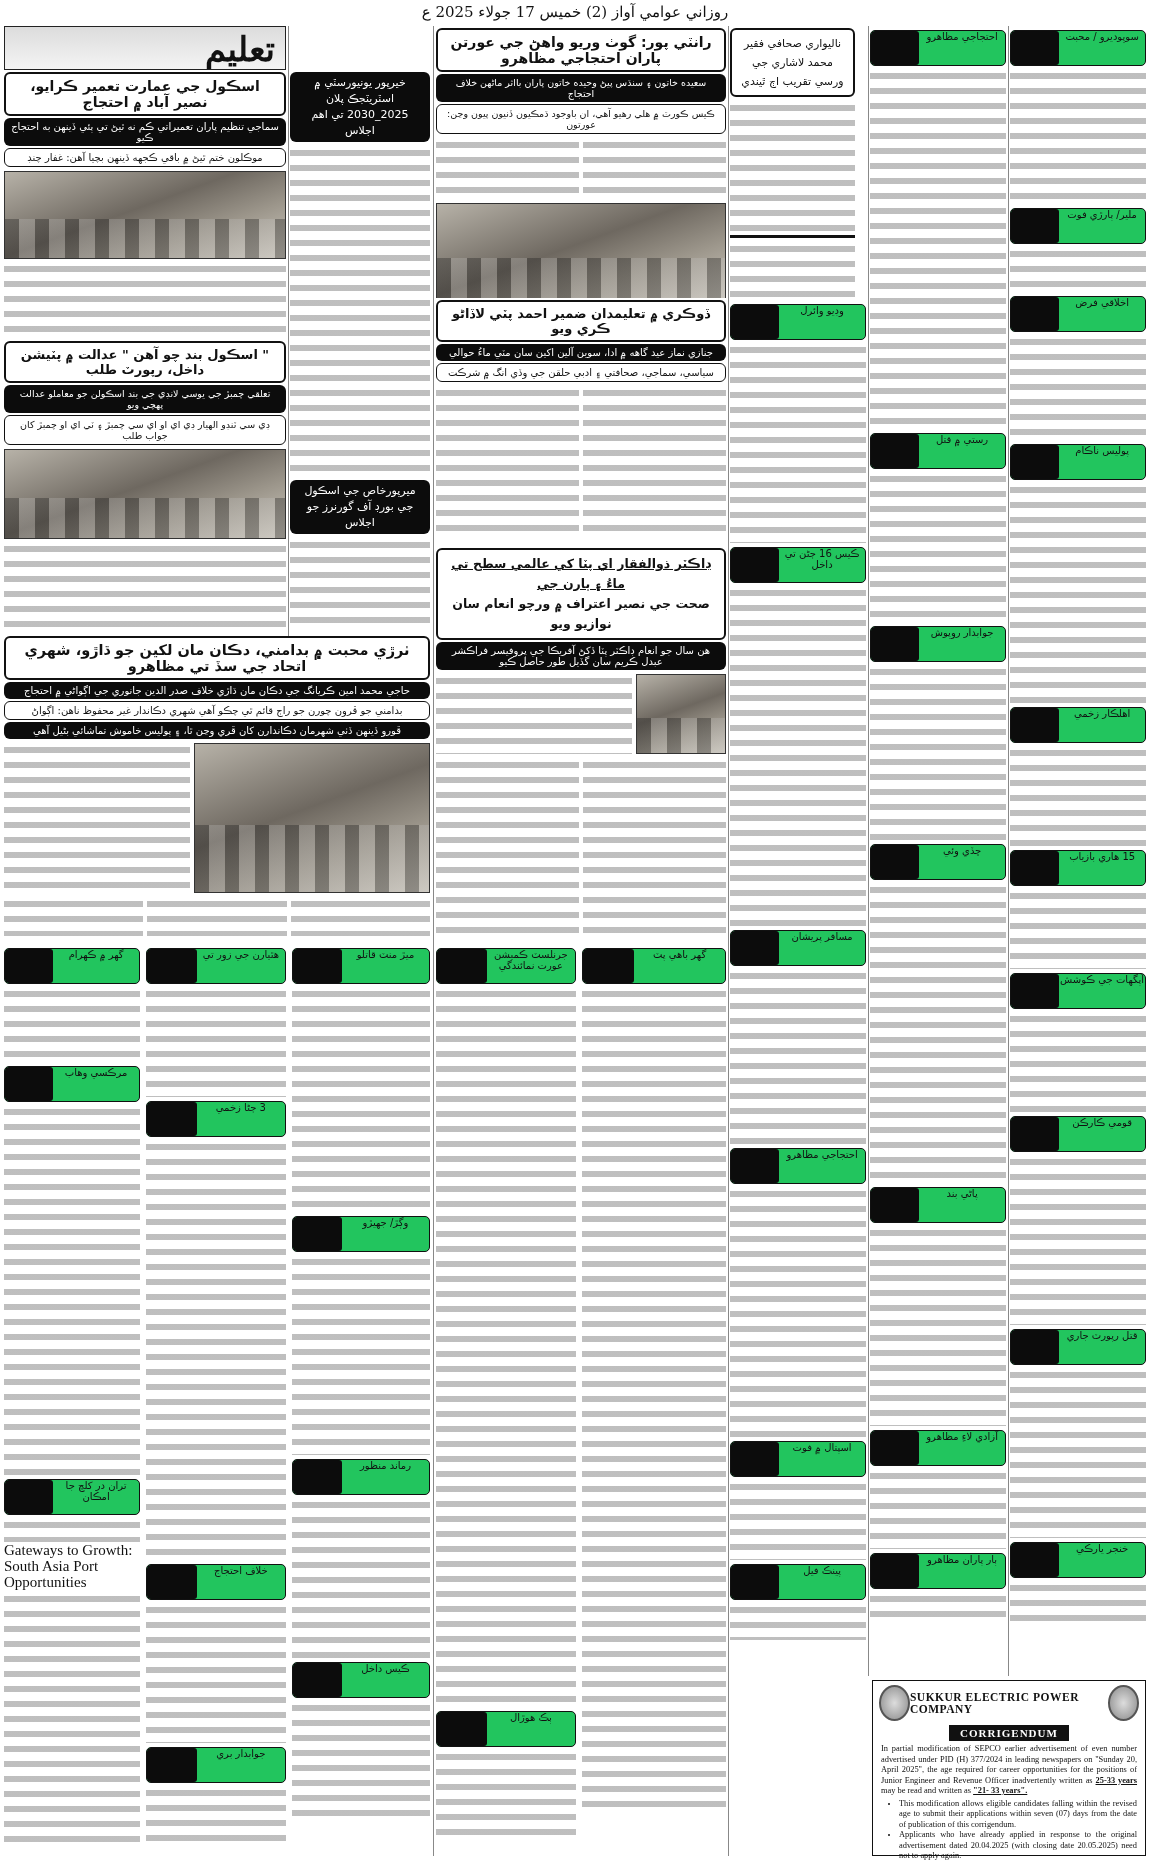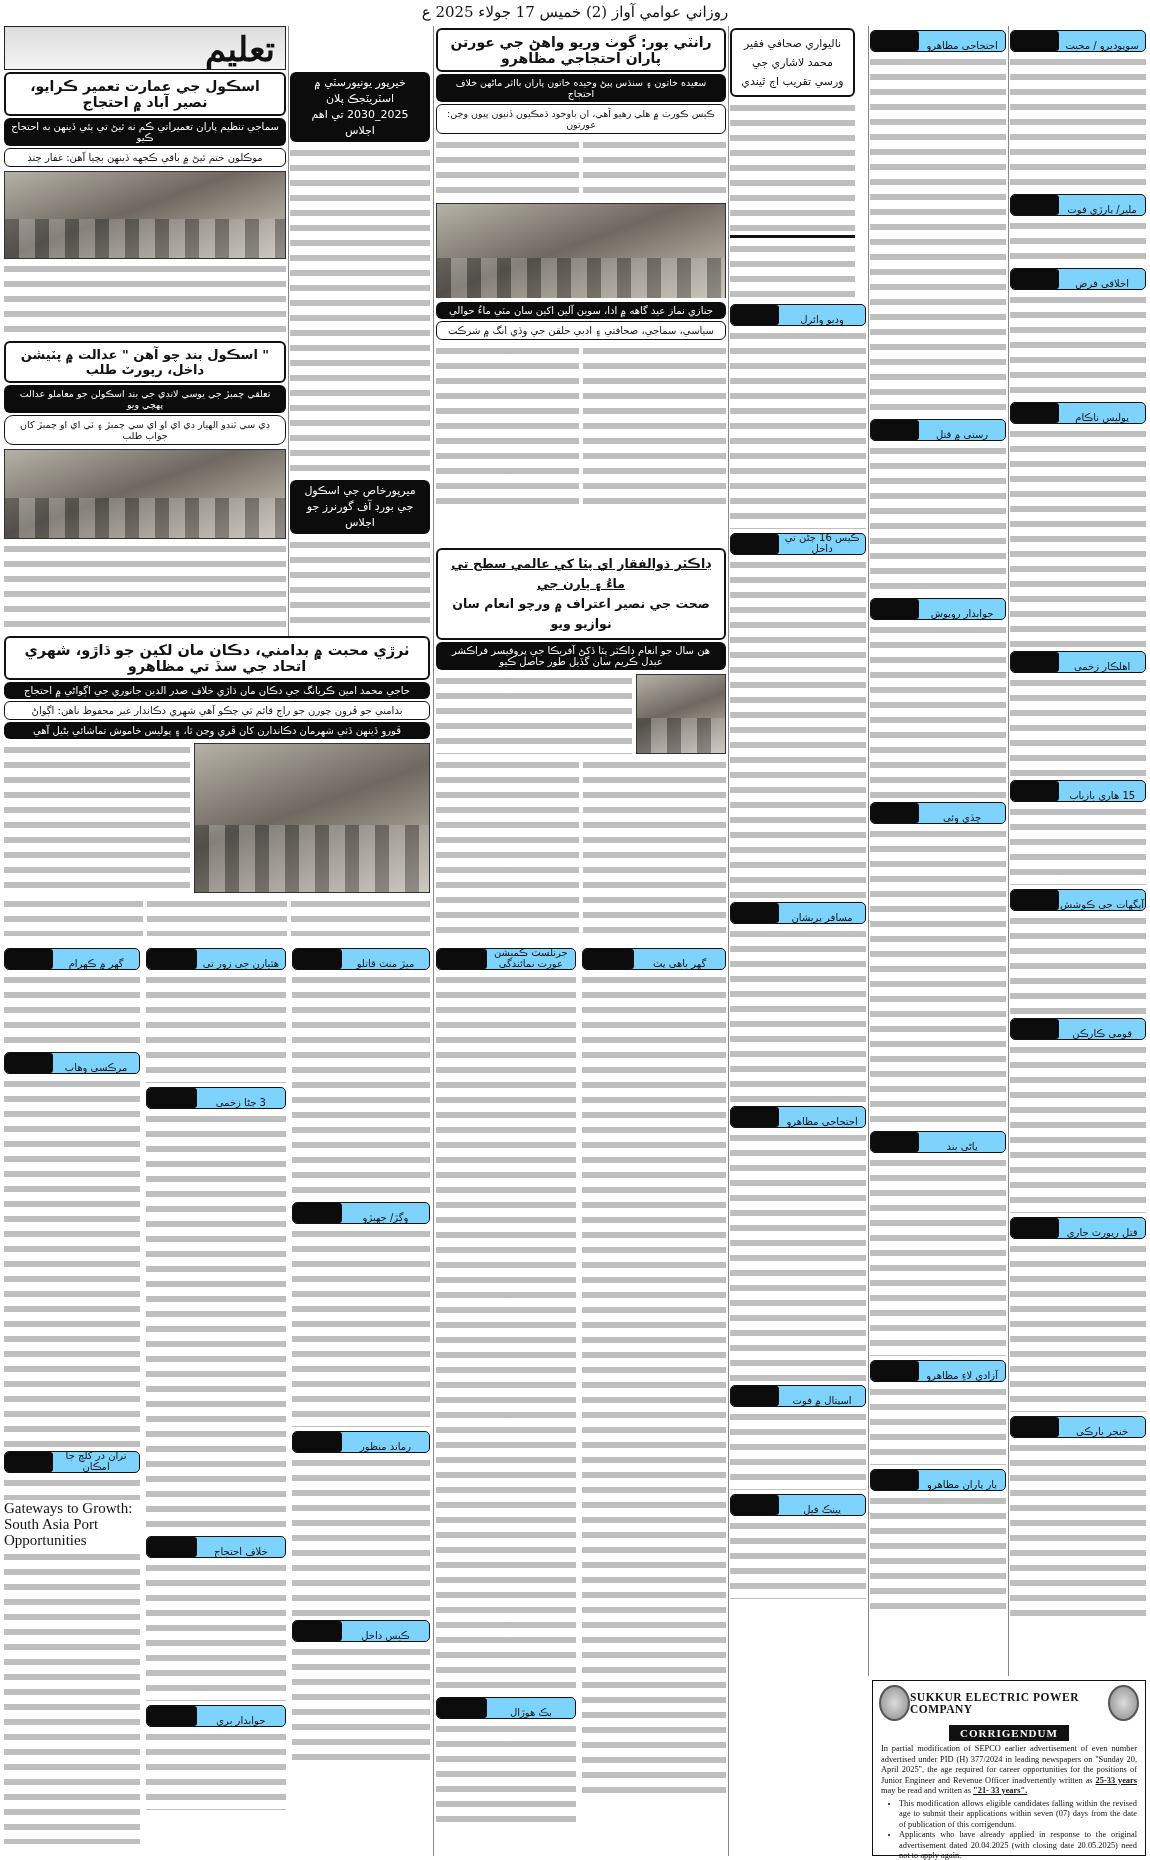--- a/index.html
+++ b/index.html
@@ -6,21 +6,21 @@
 body{width:1150px;height:1860px;background:#fff;color:#111;font-family:"DejaVu Sans",sans-serif;direction:rtl;overflow:hidden;position:relative;}
 .masthead{position:absolute;top:0;left:0;width:1150px;height:24px;text-align:center;font-family:"DejaVu Serif",serif;font-size:15px;line-height:24px;}
 .col{position:absolute;top:26px;overflow:hidden;}
 .body-text{font-size:9.6px;line-height:15px;text-align:justify;color:#1a1a1a;}
 .filler{display:block;height:100%;background:repeating-linear-gradient(180deg,#fff 0 4px,#8a8a8a 4px 10px,#fff 10px 15px);opacity:.55;}
 .boxhead{border:2px solid #111;border-radius:6px;text-align:center;font-weight:bold;padding:4px 6px;background:#fff;}
 .blackbar{background:#0c0c0c;color:#fff;border-radius:6px;text-align:center;padding:3px 6px;font-size:11px;}
 .whitebar{border:1.5px solid #111;border-radius:6px;text-align:center;padding:3px 6px;font-size:11px;background:#fff;}
 .photo{background:linear-gradient(160deg,#b7b2a8,#6e6860 45%,#9c968b 70%,#cfcac0);border:1px solid #333;position:relative;overflow:hidden;}
 .photo::after{content:"";position:absolute;left:0;right:0;bottom:0;height:45%;background:repeating-linear-gradient(90deg,rgba(30,30,30,.35) 0 14px,rgba(200,200,200,.25) 14px 30px);}
-.slug{display:flex;align-items:flex-end;border:1.5px solid #111;border-radius:5px;height:22px;margin:4px 0 3px 0;background:#7dd3fc;overflow:hidden;}
+.slug{display:flex;align-items:flex-start;border:1.5px solid #111;border-radius:5px;height:36px;margin:4px 0 3px 0;background:#22c55e;overflow:hidden;}
 .slug .blk{width:36%;height:100%;background:#0c0c0c;border-radius:3px;order:2;}
 .slug .lbl{flex:1;text-align:center;font-size:10px;order:1;}
 .rule{border-top:3px solid #111;margin:4px 0;}
 .vline{position:absolute;top:26px;width:1px;background:#888;}
 .banner{position:absolute;background:linear-gradient(180deg,#dcdcdc,#f4f4f4);border:1px solid #222;overflow:hidden;}
 .banner .title{position:absolute;right:10px;top:2px;font-size:34px;font-weight:bold;color:#111;font-family:"DejaVu Serif",serif;}
 .ad{position:absolute;border:1.5px solid #111;background:#fff;font-family:"Liberation Serif",serif;direction:ltr;}
 .ad .head{display:flex;align-items:center;justify-content:space-between;padding:4px 6px;}
 .ad .logo{width:36px;height:36px;border-radius:50%;border:2px solid #555;background:radial-gradient(#ddd,#888);}
 .ad .co{font-weight:bold;font-size:11.5px;letter-spacing:.5px;}
@@ -42,21 +42,21 @@
 <div class="col" style="left:4px;top:72px;width:282px;height:560px;">
   <div class="boxhead" style="font-size:14px;">اسڪول جي عمارت تعمير ڪرايو، نصير آباد ۾ احتجاج</div>
   <div class="blackbar" style="margin-top:2px;font-size:10px;">سماجي تنظيم پاران تعميراتي ڪم نه ٿيڻ تي ٻئي ڏينهن به احتجاج ڪيو</div>
   <div class="whitebar" style="margin-top:2px;font-size:10px;">موڪلون ختم ٿيڻ ۾ باقي ڪجهه ڏينهن بچيا آهن: غفار چنڊ</div>
   <div class="photo" style="height:88px;margin-top:4px;"></div>
   <div class="body-text" style="height:75px;margin-top:3px;">
       <span class="filler"></span>
     </div>
   <div class="boxhead" style="font-size:13px;margin-top:4px;">" اسڪول بند چو آهن " عدالت ۾ پٽيشن داخل، رپورٽ طلب</div>
   <div class="blackbar" style="margin-top:2px;font-size:9.5px;text-align:center;">تعلقي چمبڙ جي يوسي لانڊي جي بند اسڪولن جو معاملو عدالت پهچي ويو</div>
-  <div class="whitebar" style="margin-top:2px;font-size:9.5px;border-radius:9px;">ڊي سي ٽنڊو الهيار ڊي اي او اي سي چمبڙ ۽ ٽي اي او چمبڙ کان جواب طلب</div>
+  <div class="whitebar" style="margin-top:2px;font-size:9.5px;">ڊي سي ٽنڊو الهيار ڊي اي او اي سي چمبڙ ۽ ٽي اي او چمبڙ کان جواب طلب</div>
   <div class="photo" style="height:90px;margin-top:4px;"></div>
   <div class="body-text" style="height:110px;margin-top:3px;">
       <span class="filler"></span>
     </div>
 </div>
 
 <div class="col" style="left:290px;top:72px;width:140px;height:560px;">
   <div class="blackbar" style="font-size:11px;line-height:16px;">خيرپور يونيورسٽي ۾ اسٽريٽجڪ پلان 2025_2030 تي اهم اجلاس</div>
   <div class="body-text" style="height:330px;margin-top:4px;">
       <span class="filler"></span>
@@ -87,20 +87,21 @@
   <div class="body-text" style="height:130px;margin-top:4px;">
       <span class="filler"></span>
     </div>
   <div class="rule"></div>
   <div class="body-text" style="height:90px;">
       <span class="filler"></span>
     </div>
 </div>
 
 <div class="col" style="left:436px;top:300px;width:290px;height:240px;">
+  <div class="boxhead" style="font-size:13px;">ڏوڪري ۾ تعليمدان ضمير احمد پٽي لاڏاڻو ڪري ويو</div>
   <div class="blackbar" style="margin-top:2px;font-size:10px;">جنازي نماز عيد گاهه ۾ ادا، سوين آلين اکين سان مٽي ماءُ حوالي</div>
   <div class="whitebar" style="margin-top:2px;font-size:10px;">سياسي، سماجي، صحافتي ۽ ادبي حلقن جي وڏي انگ ۾ شرڪت</div>
   <div style="display:flex;gap:4px;margin-top:4px;">
     <div class="body-text" style="flex:1;height:160px;">
         <span class="filler"></span>
       </div>
     <div class="body-text" style="flex:1;height:160px;">
         <span class="filler"></span>
       </div>
   </div>

